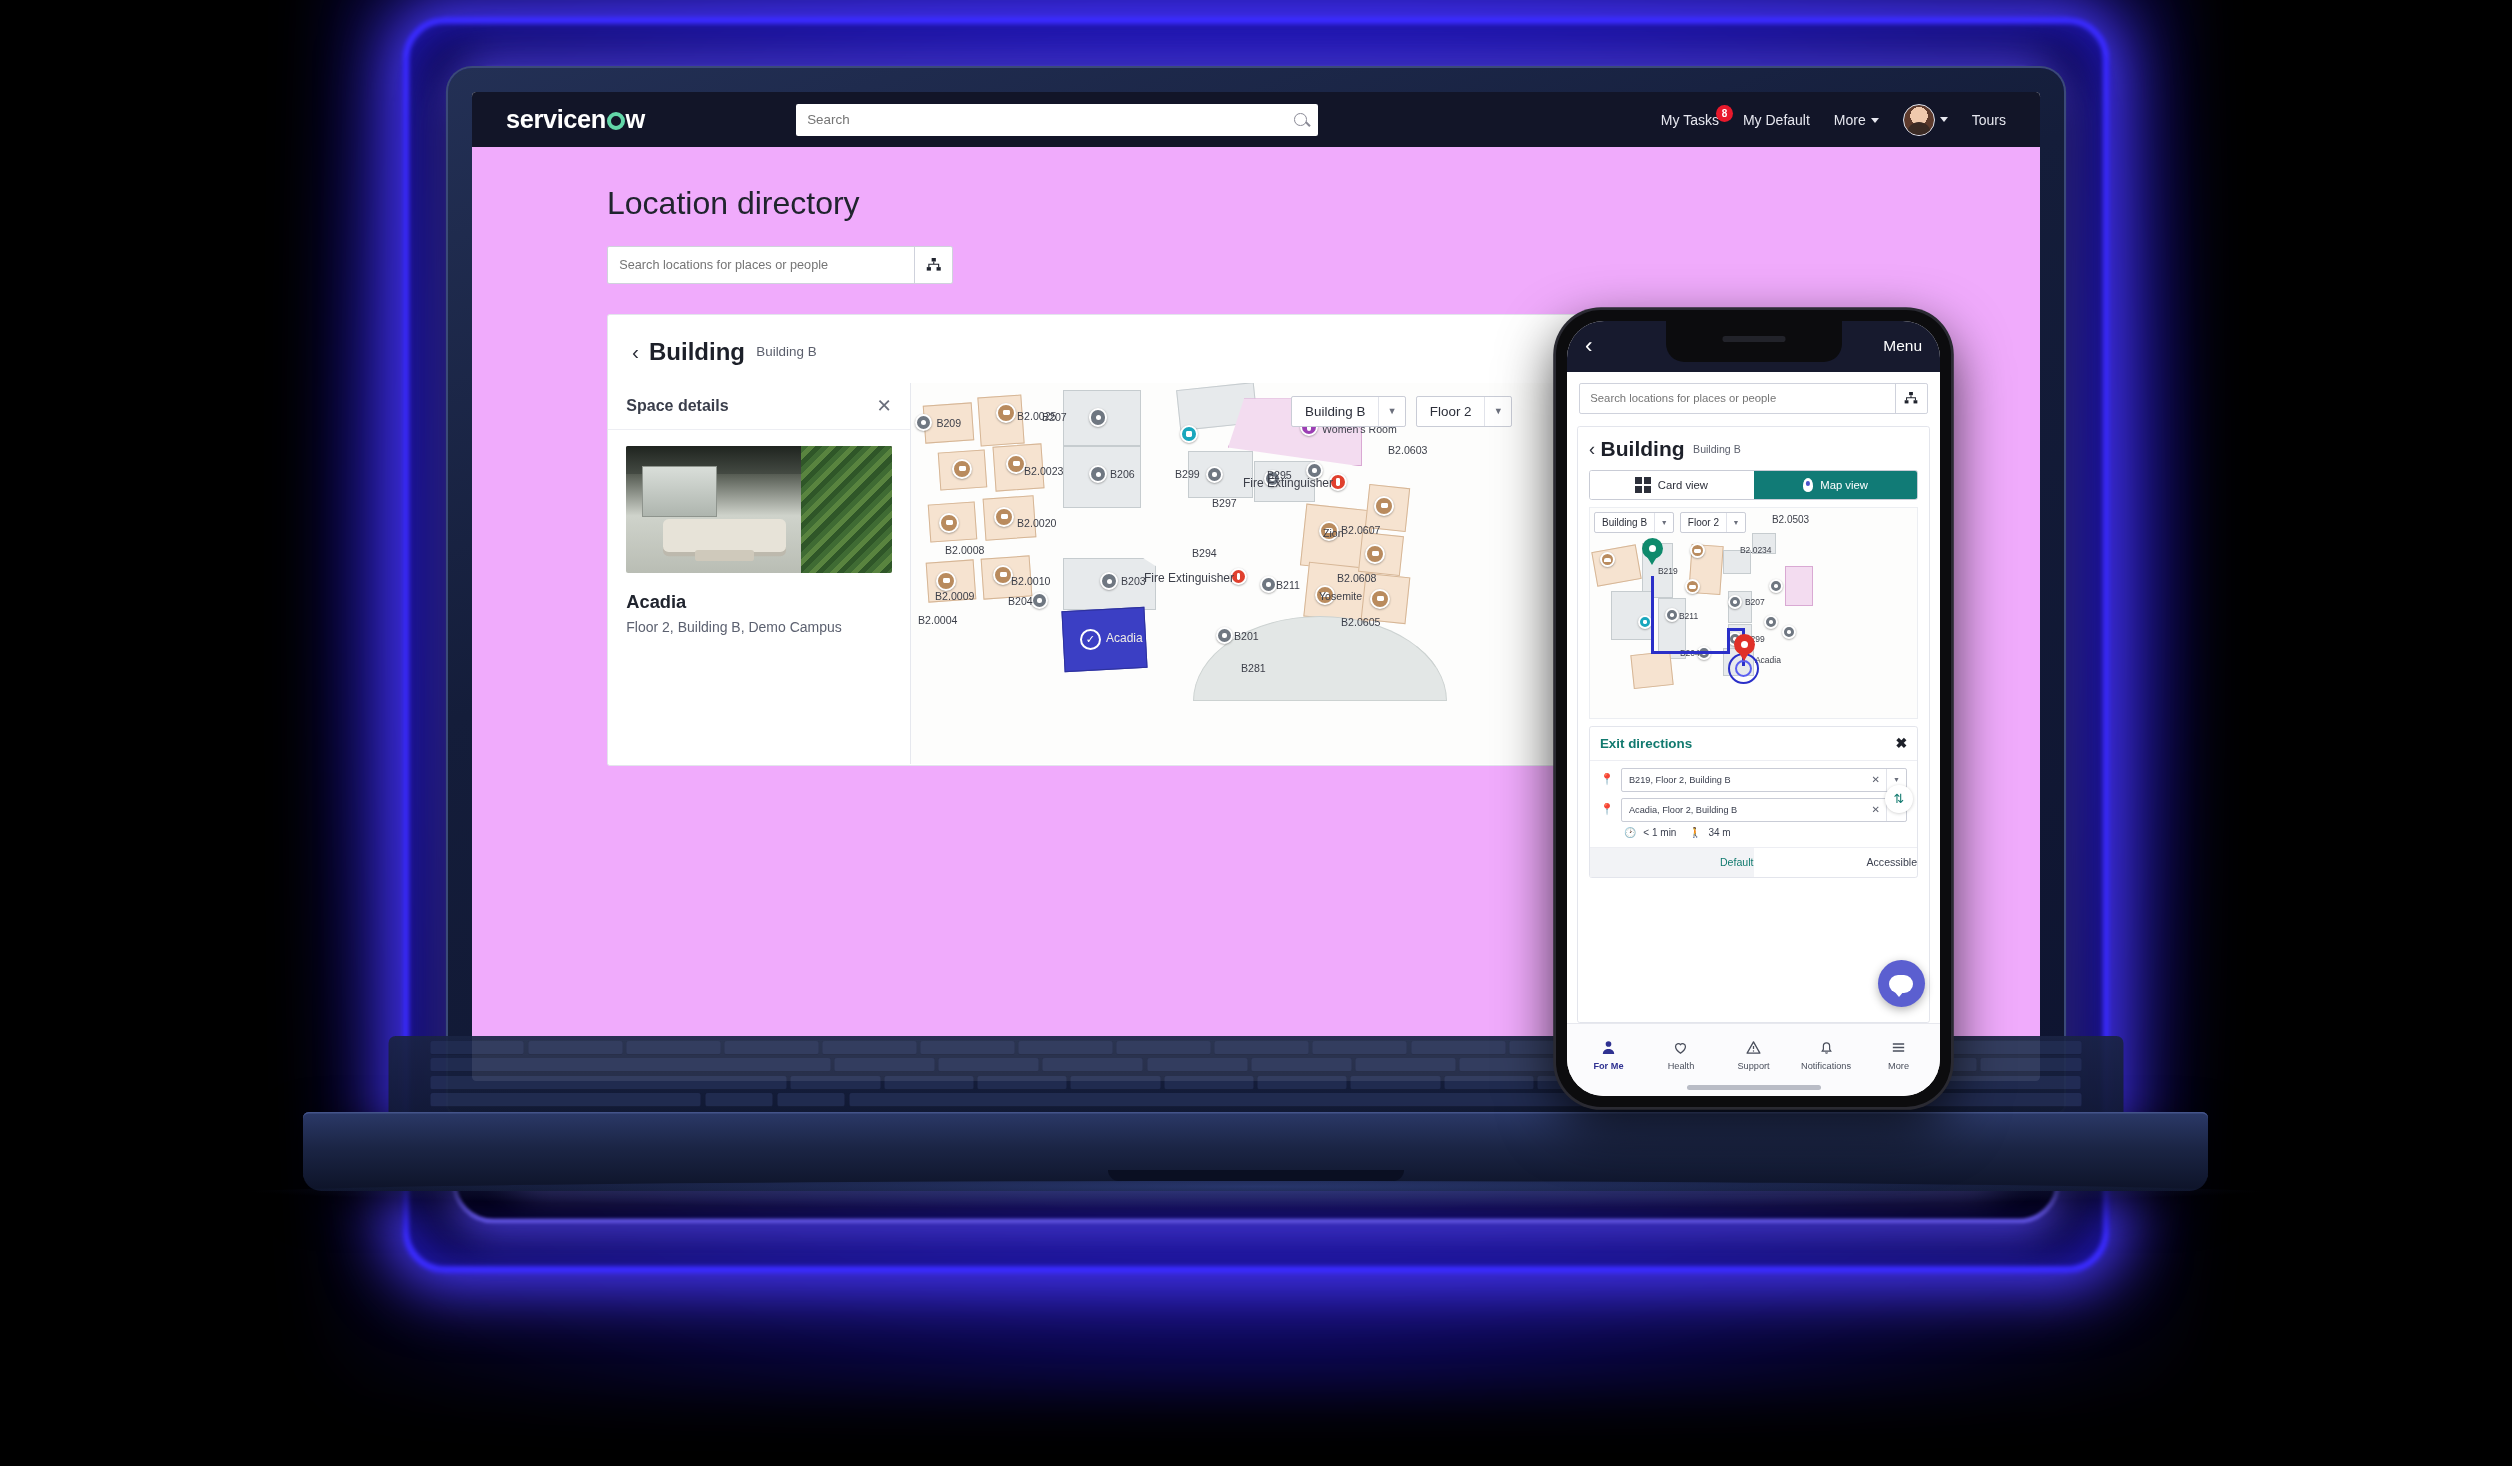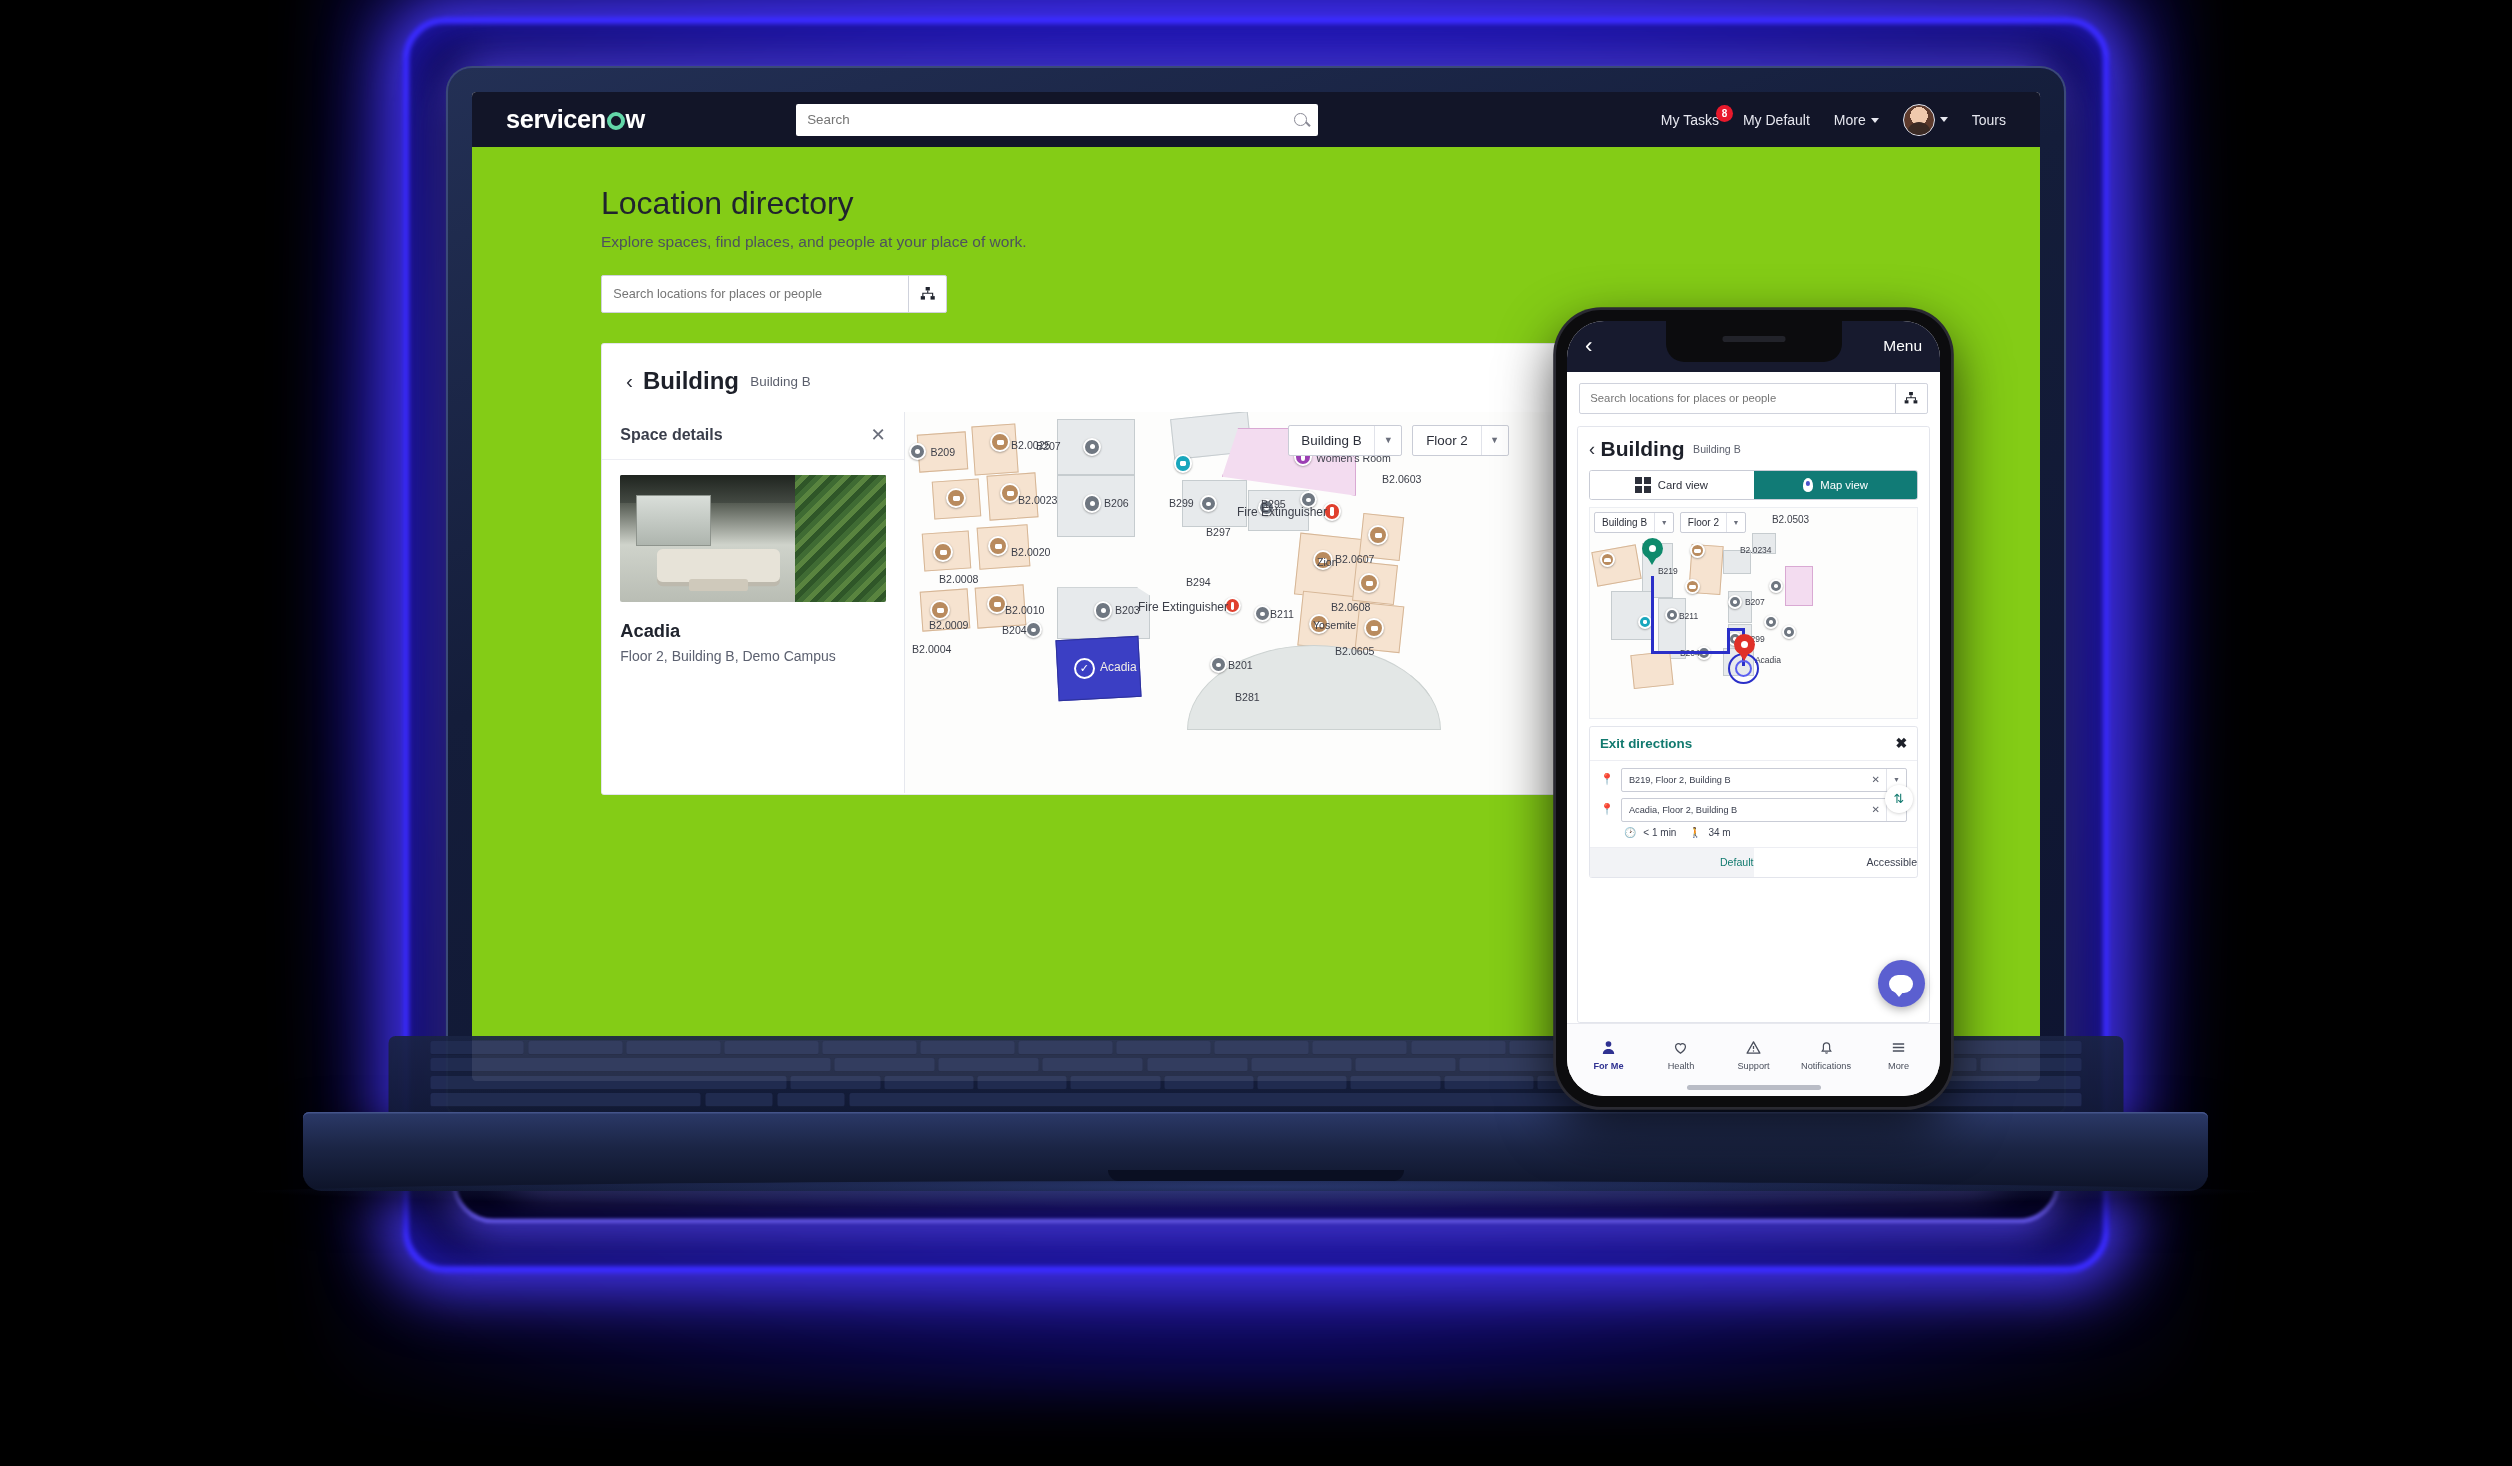--- a/index.html
+++ b/index.html
@@ -104,21 +104,21 @@
     overflow: hidden; position: relative;
   }
   .avatar::after{content:"";position:absolute;left:50%;top:58%;transform:translateX(-50%);width:24px;height:24px;border-radius:50% 50% 0 0;background:#3a2a24;}
 
   .navbar {
     height: 41px; background: #3b3f96; display: flex; align-items: center;
     padding: 0 34px; gap: 28px; color: #fff; font-size: 14px;
   }
   .navitem { cursor: pointer; white-space: nowrap; }
 
-  .page { background: #84cc16; height: calc(100% - 96px); padding: 38px 0 0 2px; position: relative; overflow: hidden; }
+  .page { background: #f0abfc; height: calc(100% - 96px); padding: 38px 0 0 8px; position: relative; overflow: hidden; }
   .page-inner { padding: 0 127px; }
   .page-title { font-size: 32px; color: #20242e; font-weight: 400; }
   .page-sub { font-size: 15.5px; color: #4d525e; margin-top: 11.3px; }
 
   .loc-search {
     margin-top: 24px; width: 346px; height: 38px; background: #fff;
     border: 0.7px solid #cfd2dc; border-radius: 2.1px; display: flex; align-items: center;
   }
   .loc-search input {
     flex: 1; border: 0; outline: 0; padding: 0 11.3px; font-size: 12.7px; color: #4a4f5c;
@@ -290,21 +290,20 @@
             <span class="caret"></span>
           </div>
           <div class="top-link">Tours</div>
         </div>
       </div>
 
 
       <div class="page">
         <div class="page-inner">
           <div class="page-title">Location directory</div>
-          <div class="page-sub">Explore spaces, find places, and people at your place of work.</div>
           <div class="loc-search">
             <input readonly="" placeholder="Search locations for places or people" style="">
             <div class="divider"></div>
             <div class="org-icon">
               <svg width="15.5" height="14" viewBox="0 0 22 20">
                   <rect x="8" y="0" width="6" height="5" fill="#20242e"></rect>
                   <rect x="1" y="13" width="6" height="5" fill="#20242e"></rect>
                   <rect x="15" y="13" width="6" height="5" fill="#20242e"></rect>
                   <path d="M11 5 V9 M4 13 V9 H18 V13" stroke="#20242e" stroke-width="1.6" fill="none"></path>
                 </svg>

